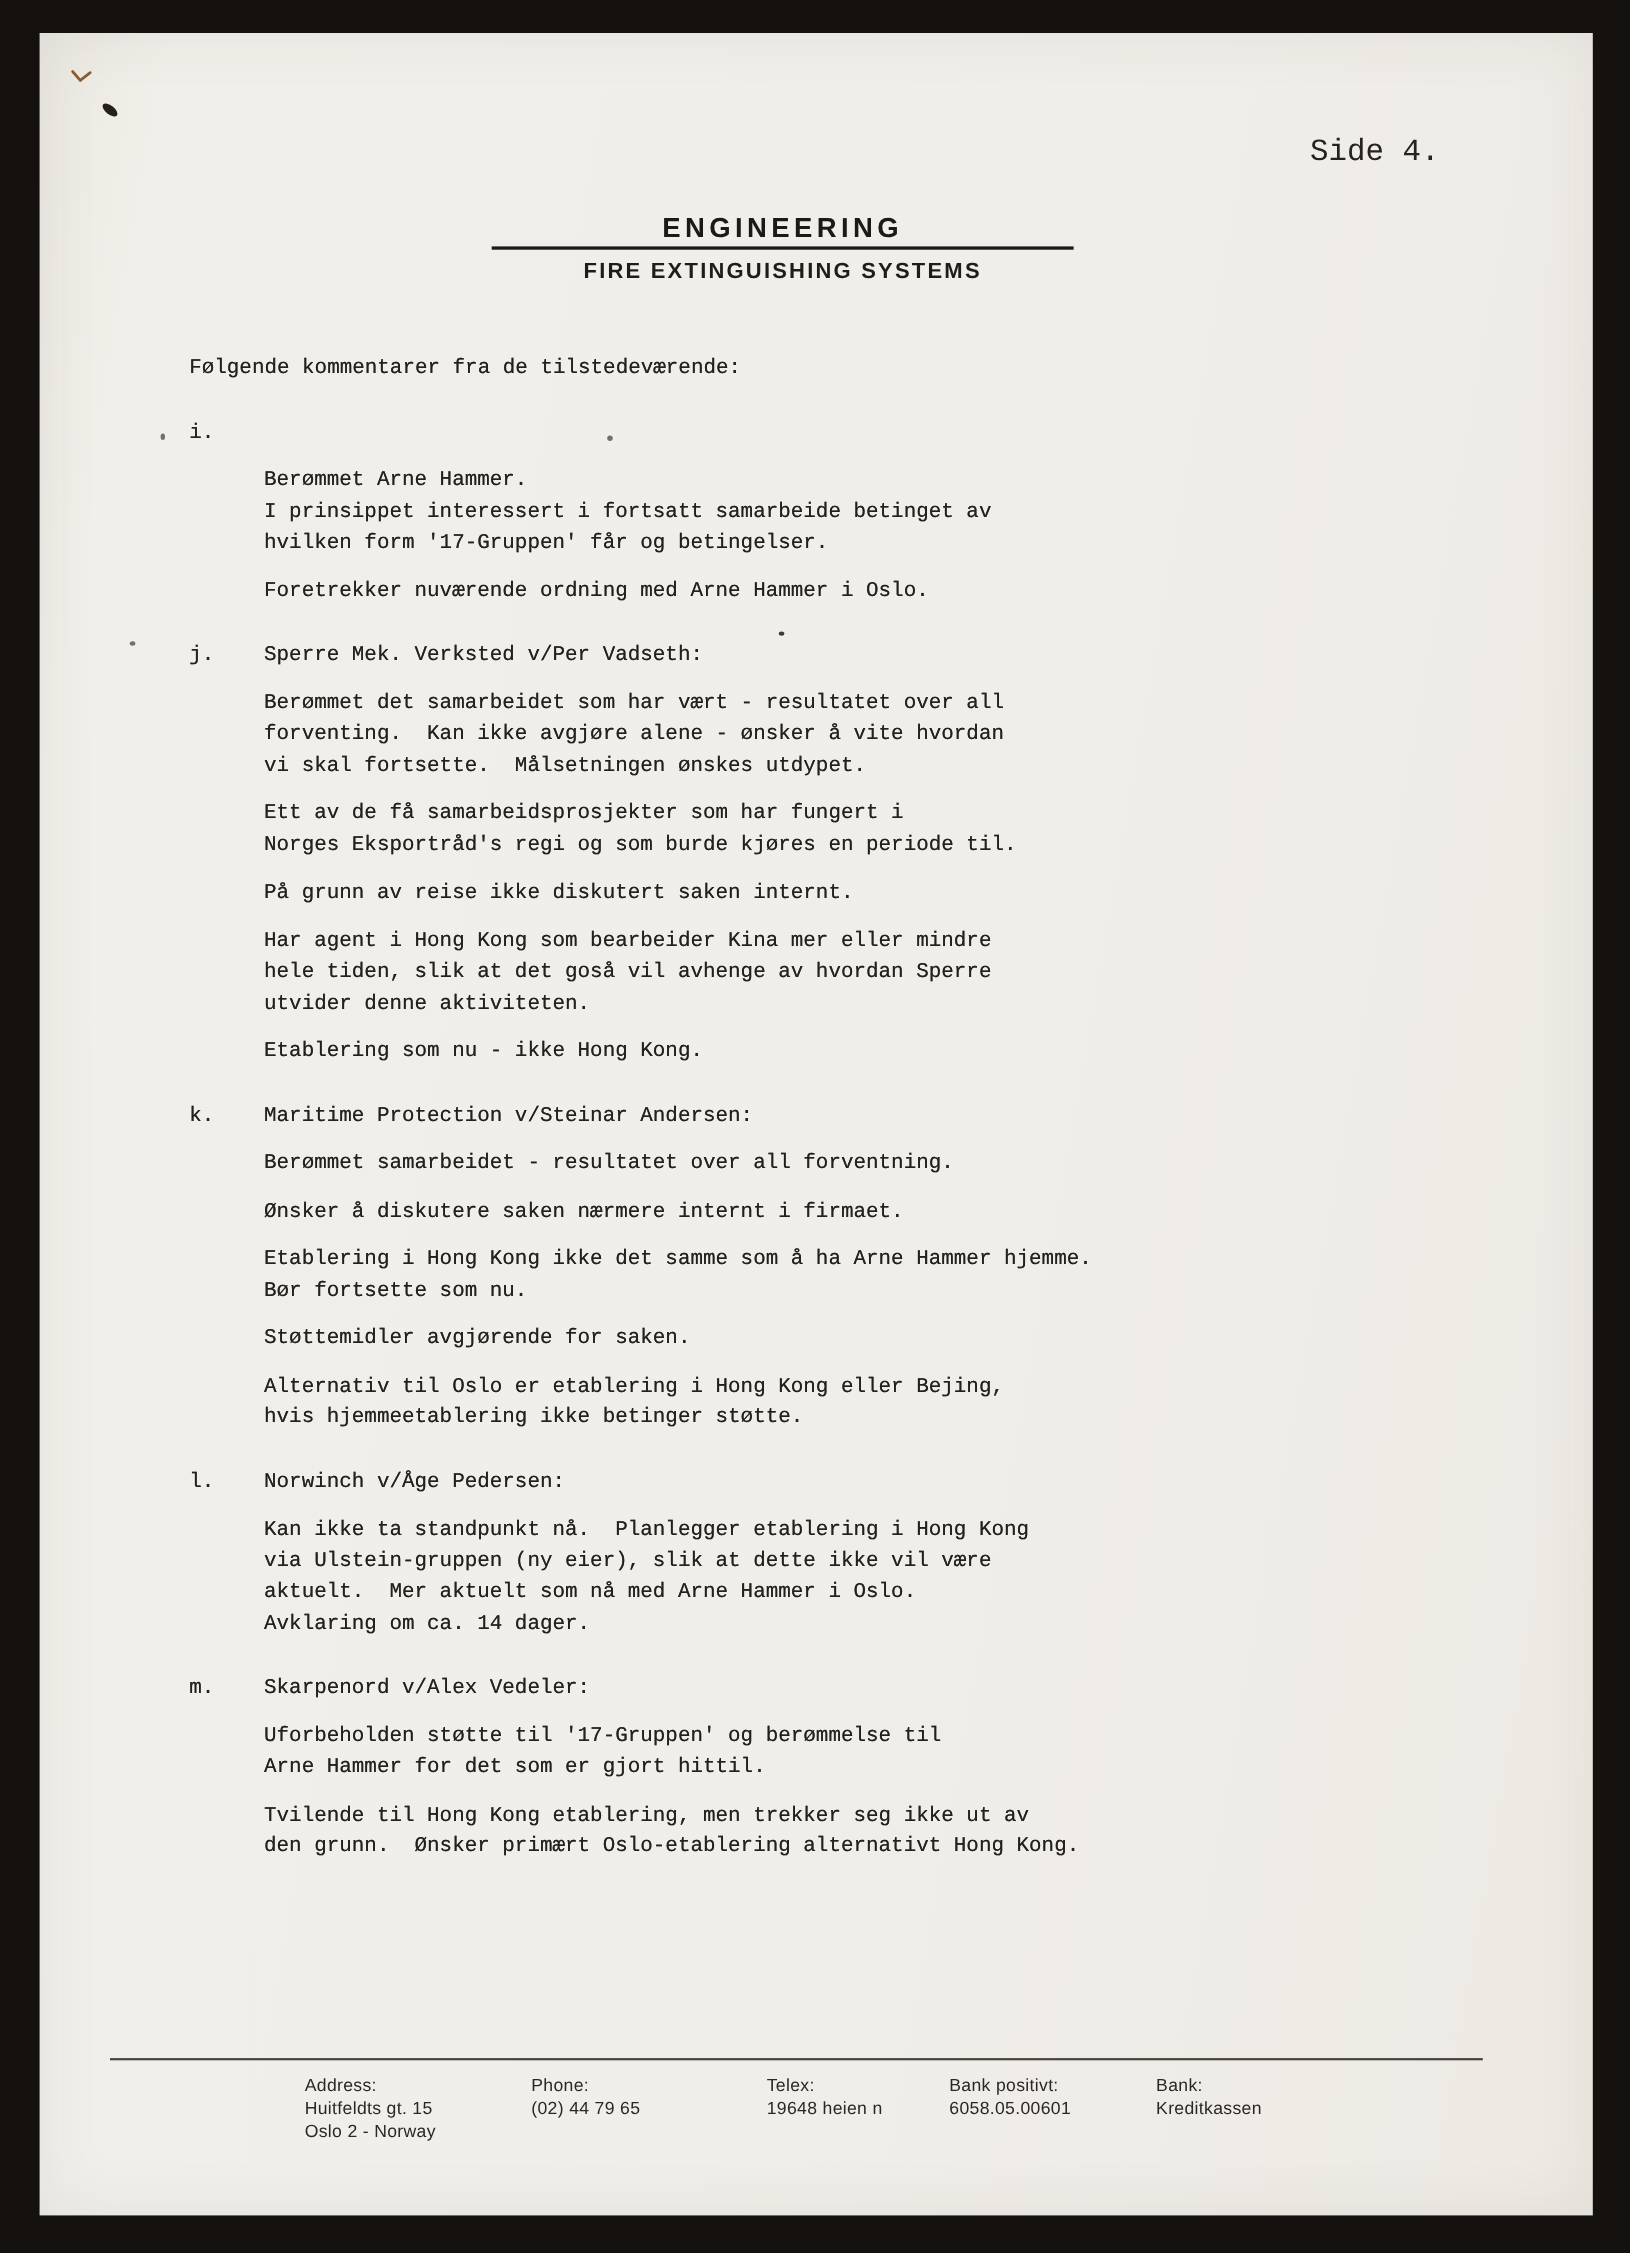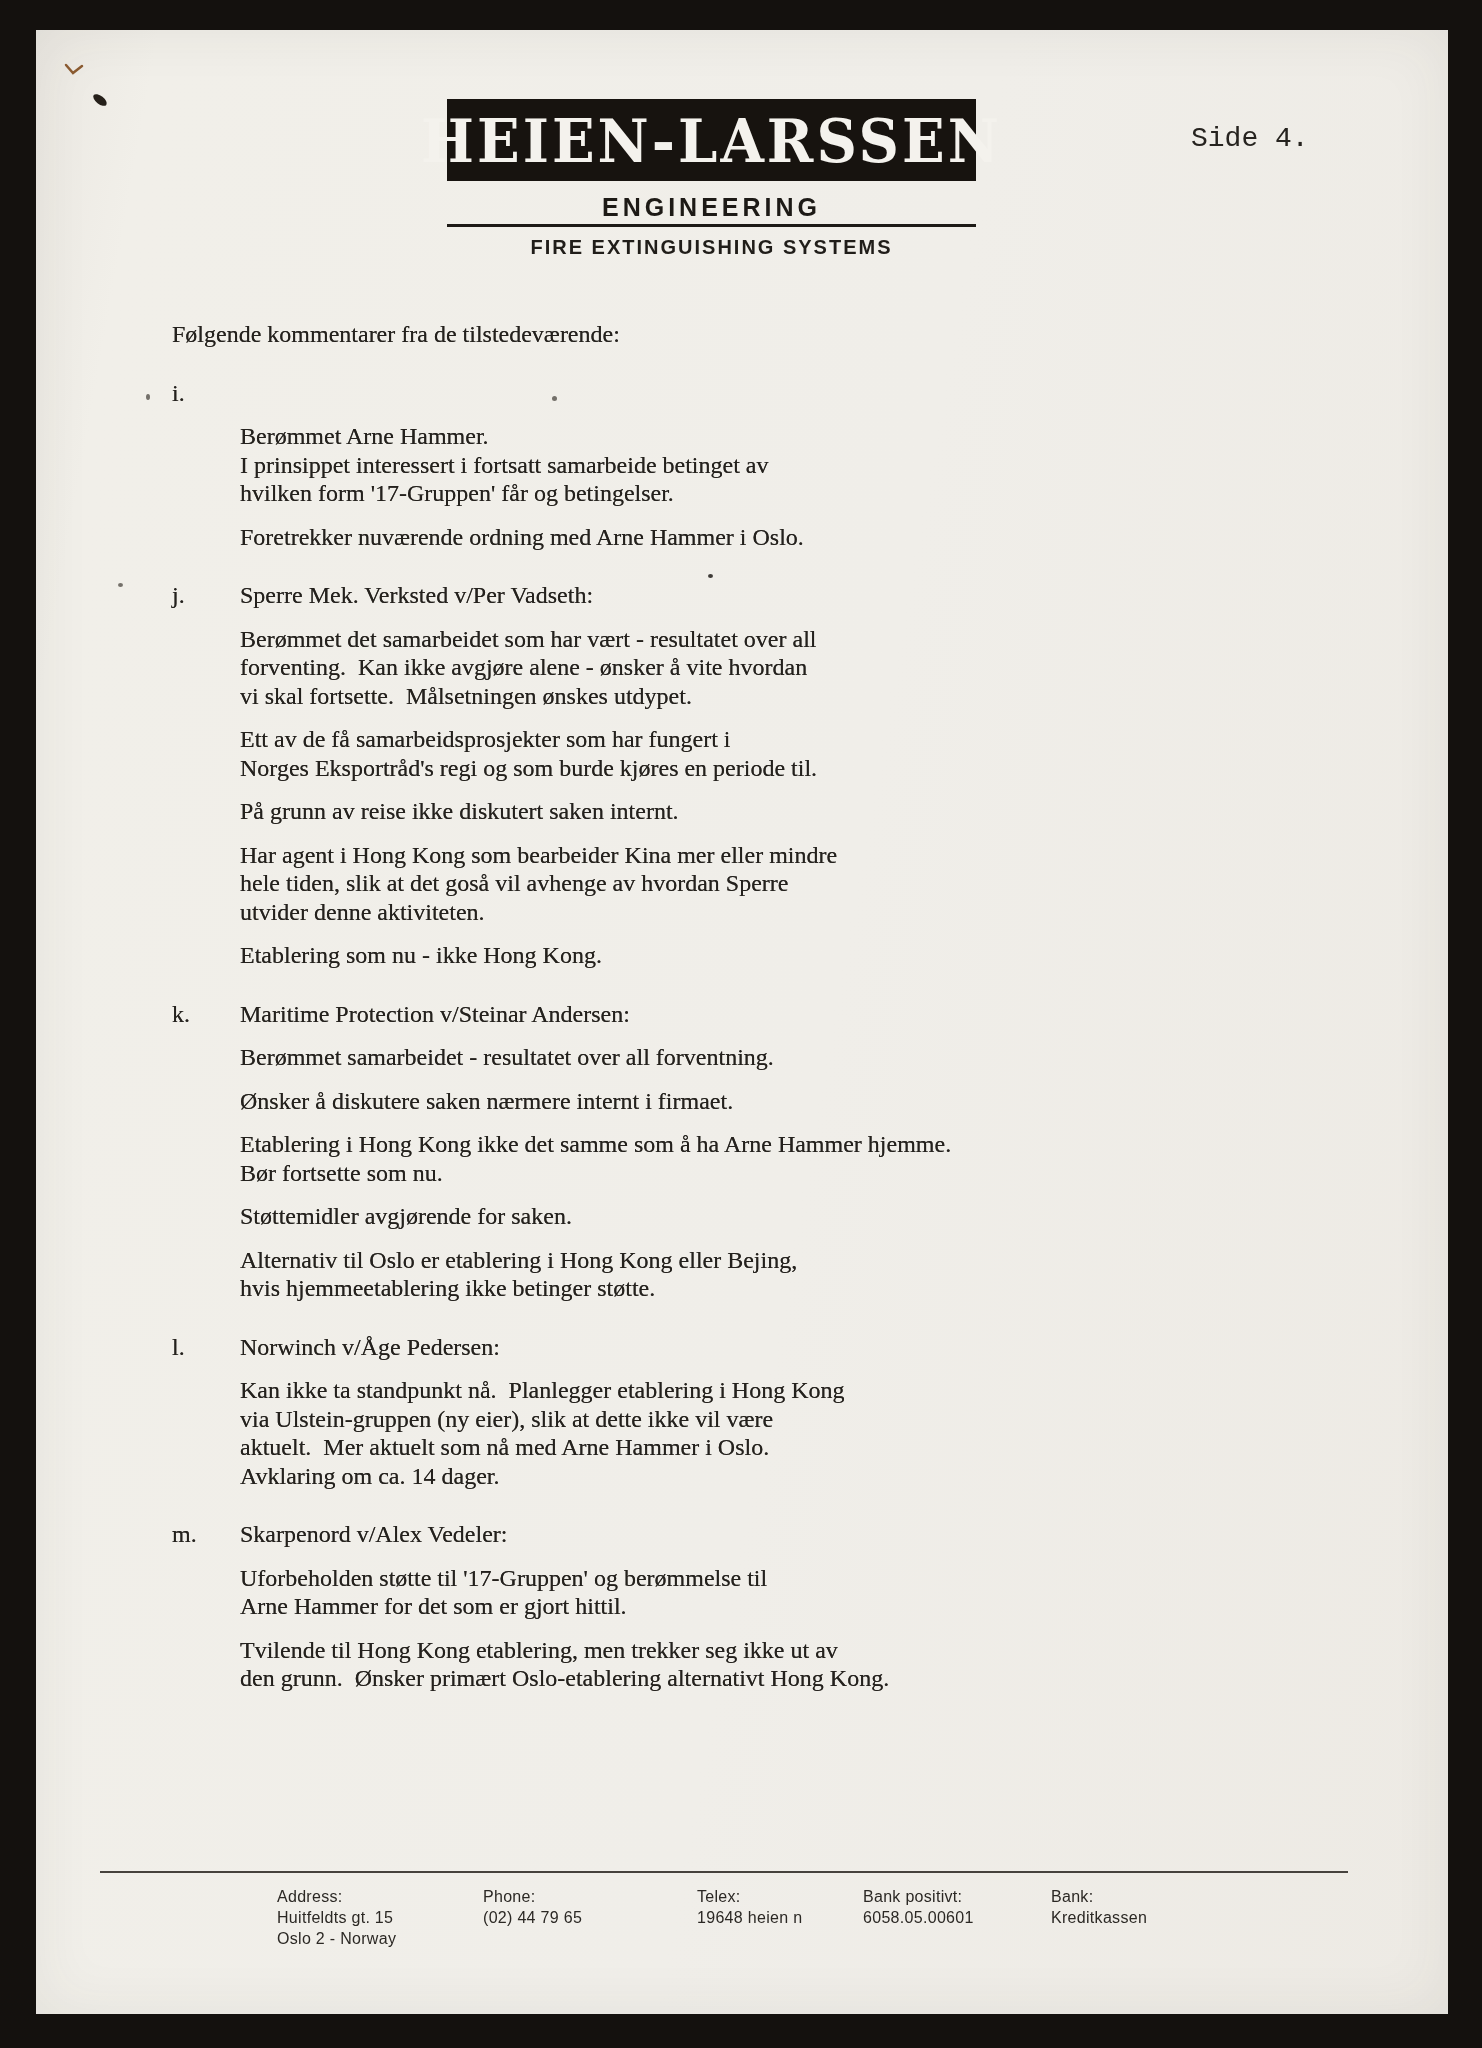--- a/index.html
+++ b/index.html
@@ -46,22 +46,22 @@
     color:#201d19;
   }
   .side-label {
     position:absolute; left:1155px; top:93px;
     font-family:"Liberation Mono","DejaVu Sans Mono",monospace;
     font-size:28px; color:#26231f;
   }
   
   .typed {
     position:absolute; left:136px; top:290px; width:1276px;
-    font-family:Liberation Serif, serif;
-    font-size:24px; line-height:28.5px;
+    font-family:Liberation Mono, monospace;
+    font-size:19px; line-height:28.5px;
     color:#24211d;
     text-shadow:0 0 0.6px rgba(36,33,29,0.75);
   }
   .intro { white-space:pre-wrap; }
   .section { margin-top:30px; }
   .section-head { display:flex; margin-bottom:3px; }
   .section-letter { width:68px; flex:none; }
   .section-title { white-space:pre-wrap; }
   .para {
     margin-left:68px; margin-top:15px;
@@ -95,23 +95,20 @@
   .fleck-i     { left:110px; top:364px; width:4px; height:6px; }
   .fleck-eide  { left:516px; top:366px; width:5px; height:5px; }
   .fleck-j     { left:82px;  top:553px; width:5px; height:4px; }
   .fleck-vadseth { left:672px; top:544px; width:5px; height:4px; background:#2a2723; opacity:0.9; }
 </style>
 </head>
 <body>
 
 <div class="paper">
 
-  <div class="logo-box">
-    <div class="logo-text">HEIEN-LARSSEN</div>
-  </div>
   <div class="engineering">ENGINEERING</div>
   <div class="header-rule"></div>
   <div class="tagline">FIRE EXTINGUISHING SYSTEMS</div>
   <div class="side-label">Side 4.</div>
 
   <div class="typed">
     <div class="intro">Følgende kommentarer fra de tilstedeværende:</div>
 
     <div class="section">
       <div class="section-head">

